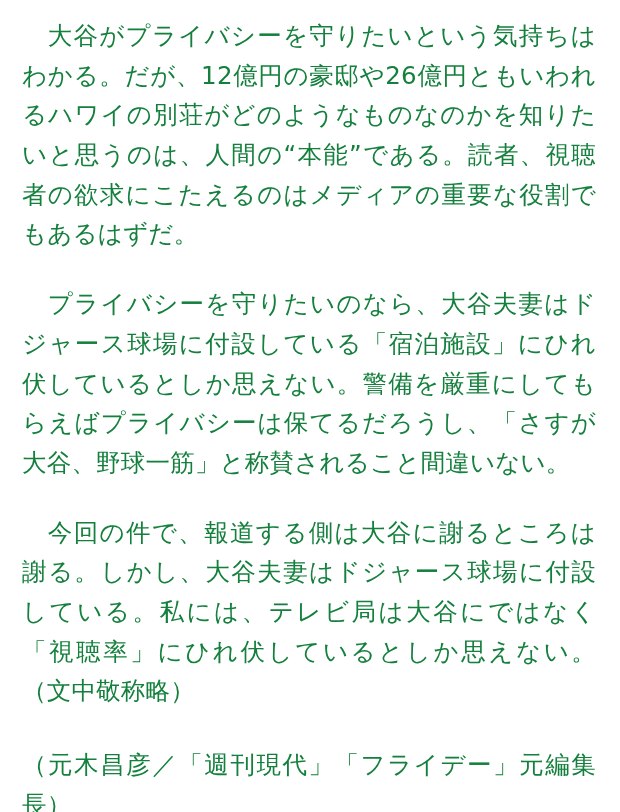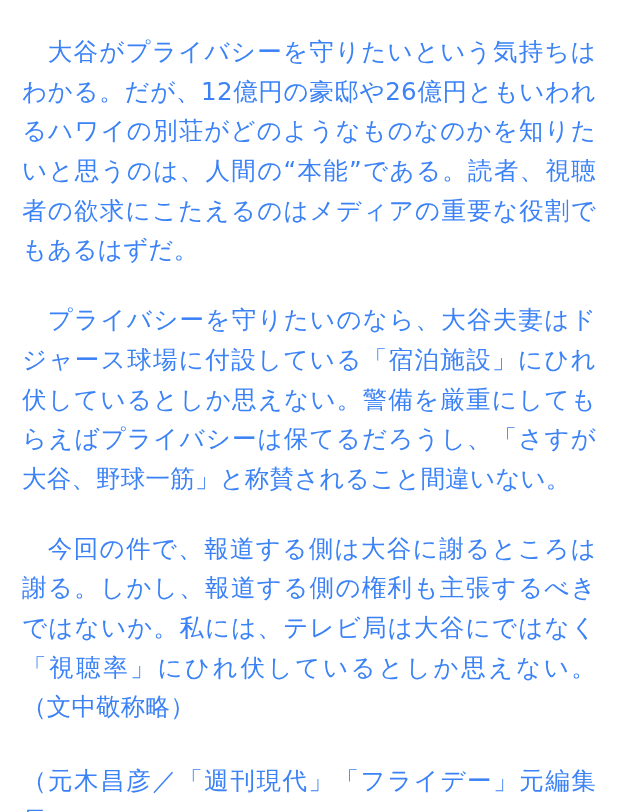--- a/index.html
+++ b/index.html
@@ -14,38 +14,38 @@
     font-family: "Liberation Serif", "DejaVu Serif", serif;
   }
   #article {
     box-sizing: border-box;
     width: 620px;
     height: 812px;
     padding: 16px 24px 0 22px;
     background: #ffffff;
   }
   .para {
-    margin: 16px 0 30px 0;
+    margin: 0 0 30px 0;
     font-size: 24.5px;
     line-height: 1.62;
-    color: #3b82f6;
+    color: #15803d;
     text-align: justify;
     text-justify: inter-character;
     letter-spacing: 0.2px;
     font-family: "DejaVu Sans", "Liberation Sans", sans-serif;
     font-weight: 400;
   }
   .para:last-child {
     margin-bottom: 0;
   }
   .para.tail {
     margin-top: 34px;
   }
 </style>
 </head>
 <body>
 
 <div id="article">
   <p class="para">　大谷がプライバシーを守りたいという気持ちはわかる。だが、12億円の豪邸や26億円ともいわれるハワイの別荘がどのようなものなのかを知りたいと思うのは、人間の“本能”である。読者、視聴者の欲求にこたえるのはメディアの重要な役割でもあるはずだ。</p>
   <p class="para">　プライバシーを守りたいのなら、大谷夫妻はドジャース球場に付設している「宿泊施設」にひれ伏しているとしか思えない。警備を厳重にしてもらえばプライバシーは保てるだろうし、「さすが大谷、野球一筋」と称賛されること間違いない。</p>
-  <p class="para">　今回の件で、報道する側は大谷に謝るところは謝る。しかし、報道する側の権利も主張するべきではないか。私には、テレビ局は大谷にではなく「視聴率」にひれ伏しているとしか思えない。　（文中敬称略）</p>
+  <p class="para">　今回の件で、報道する側は大谷に謝るところは謝る。しかし、大谷夫妻はドジャース球場に付設している。私には、テレビ局は大谷にではなく「視聴率」にひれ伏しているとしか思えない。　（文中敬称略）</p>
   <p class="para tail">（元木昌彦／「週刊現代」「フライデー」元編集長）</p>
 </div>
 
 </body></html>

